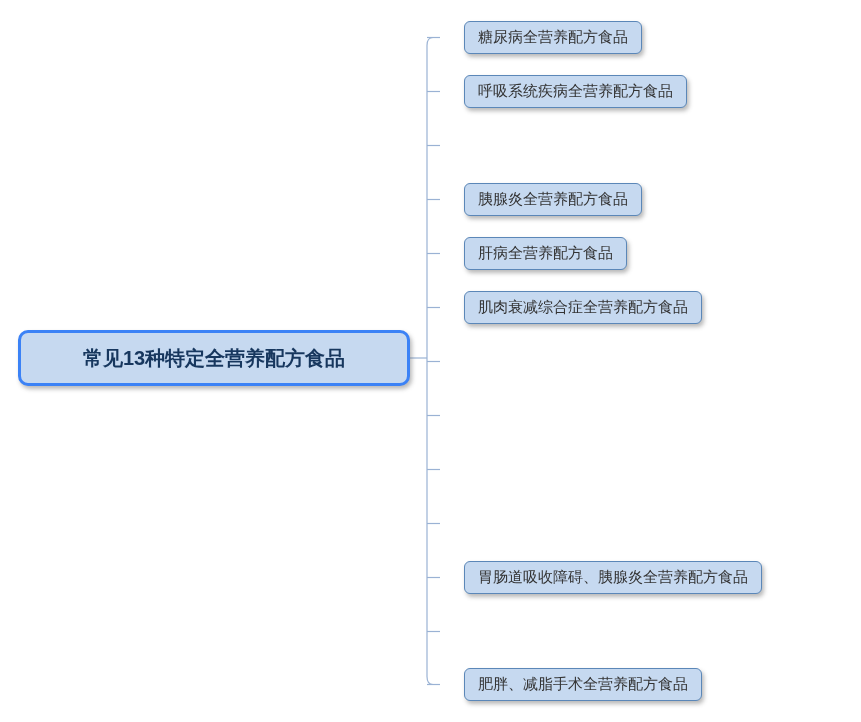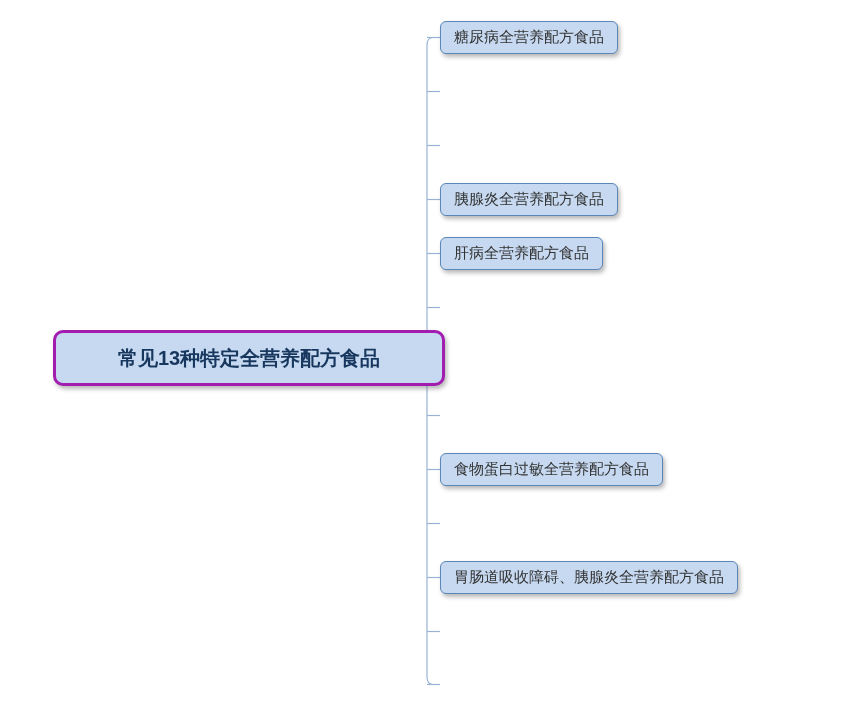--- a/index.html
+++ b/index.html
@@ -25,41 +25,40 @@
     position: absolute;
     box-sizing: border-box;
     background: #c6d9f0;
     border: 1.5px solid #5b87b8;
     border-radius: 6px;
     box-shadow: 2px 3px 4px rgba(100,100,100,0.45);
     white-space: nowrap;
     z-index: 1;
   }
   .branch {
-    left: 440px;
+    left: 464px;
     height: 33px;
     padding: 0 13px;
     display: flex;
     align-items: center;
   }
   .branch .label {
     font-size: 15px;
     color: #333333;
   }
   .root {
     left: 18px;
     top: 330px;
     width: 392px;
     height: 56px;
-    border: 3px solid #a21caf;
+    border: 3px solid #3b82f6;
     border-radius: 10px;
     display: flex;
     align-items: center;
     justify-content: center;
-    margin-left: 35px;
   }
   .root .label {
     font-size: 20px;
     font-weight: bold;
     color: #17375e;
   }
 </style>
 </head>
 <body>
 
@@ -83,26 +82,32 @@
       <path d="M 427 684.5 L 440 684.5" fill="none" stroke="#9ab2d4" stroke-width="1.2"></path>
     </svg>
 
   <div class="node root">
     <span class="label">常见13种特定全营养配方食品</span>
   </div>
 
   <div class="node branch" style="top:21px">
       <span class="label">糖尿病全营养配方食品</span>
     </div>
+  <div class="node branch" style="top:75px">
+      <span class="label">呼吸系统疾病全营养配方食品</span>
+    </div>
   <div class="node branch" style="top:183px">
       <span class="label">胰腺炎全营养配方食品</span>
     </div>
   <div class="node branch" style="top:237px">
       <span class="label">肝病全营养配方食品</span>
     </div>
-  <div class="node branch" style="top:453px">
-      <span class="label">食物蛋白过敏全营养配方食品</span>
+  <div class="node branch" style="top:291px">
+      <span class="label">肌肉衰减综合症全营养配方食品</span>
     </div>
   <div class="node branch" style="top:561px">
       <span class="label">胃肠道吸收障碍、胰腺炎全营养配方食品</span>
+    </div>
+  <div class="node branch" style="top:668px">
+      <span class="label">肥胖、减脂手术全营养配方食品</span>
     </div>
 
 </div>
 
 </body></html>

